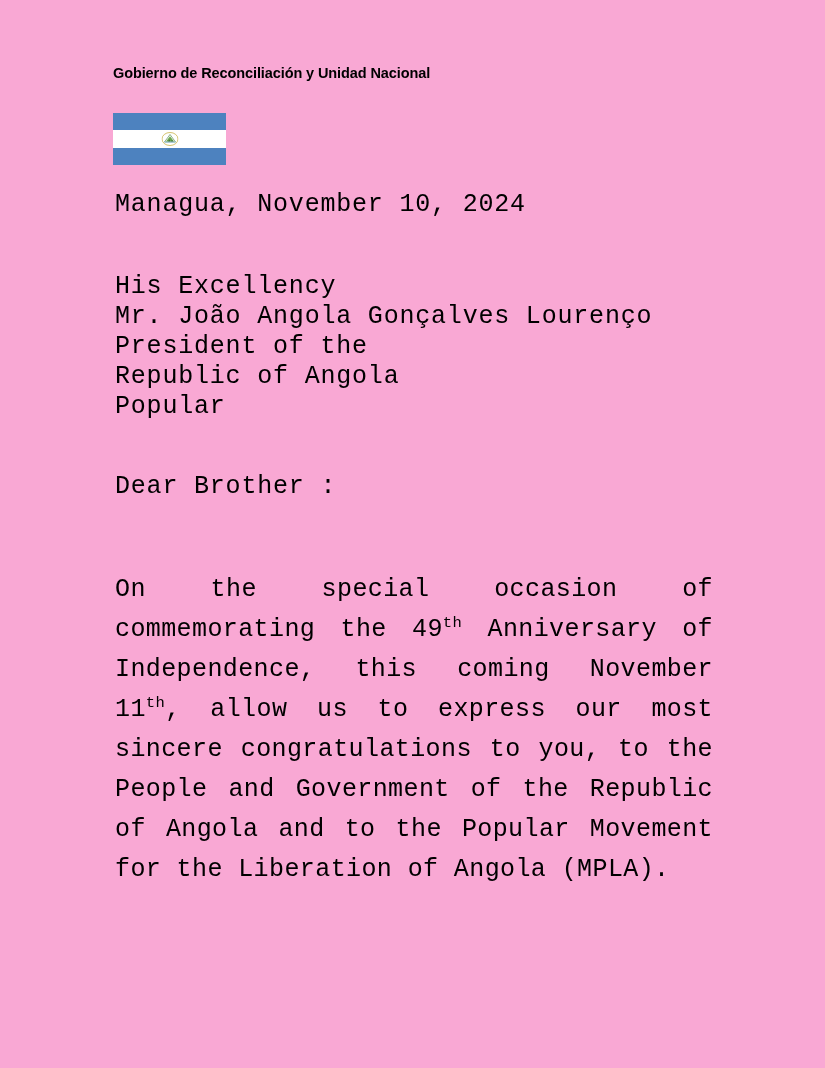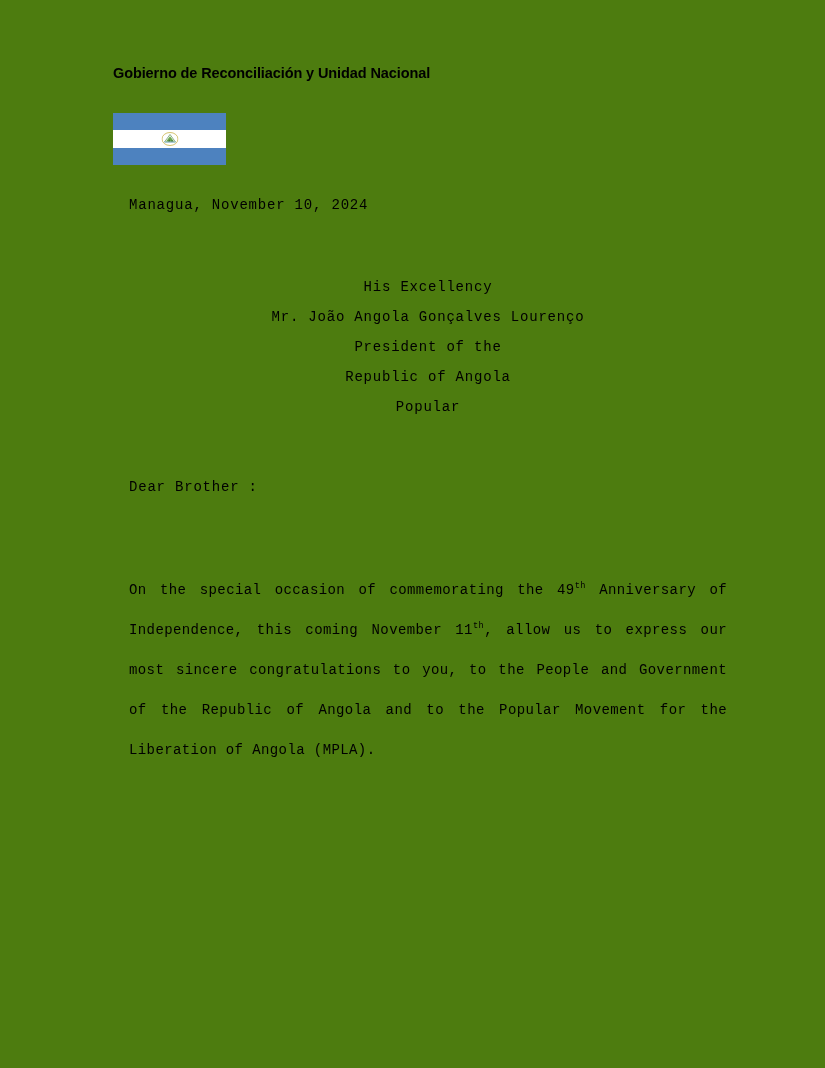--- a/index.html
+++ b/index.html
@@ -4,21 +4,21 @@
 <style>
   html, body {
     margin: 0;
     padding: 0;
     background: #ffffff;
   }
   .page {
     position: relative;
     width: 825px;
     height: 1068px;
-    background: #4d7c0f;
+    background: #f9a8d4;
     overflow: hidden;
     font-family: "Liberation Sans", sans-serif;
   }
 
   
   .letterhead {
     position: absolute;
     left: 113px;
     top: 64px;
     width: 620px;
@@ -57,35 +57,34 @@
     left: 50%;
     top: 50%;
     transform: translate(-50%, -50%);
     width: 17px;
     height: 15px;
   }
 
   
   .doc-body {
     position: absolute;
-    left: 129px;
+    left: 115px;
     top: 190px;
     width: 598px;
     font-family: "Liberation Mono", "DejaVu Sans Mono", monospace;
-    font-size: 14px;
+    font-size: 25px;
     color: #000000;
   }
   .date-line {
     line-height: 30px;
     letter-spacing: 0.8px;
     white-space: nowrap;
   }
   .addr-block {
     margin-top: 52px;
-    text-align: center;
   }
   .addr-line {
     line-height: 30px;
     letter-spacing: 0.8px;
     white-space: nowrap;
   }
   .salutation {
     margin-top: 50px;
     line-height: 30px;
     letter-spacing: 0.8px;

